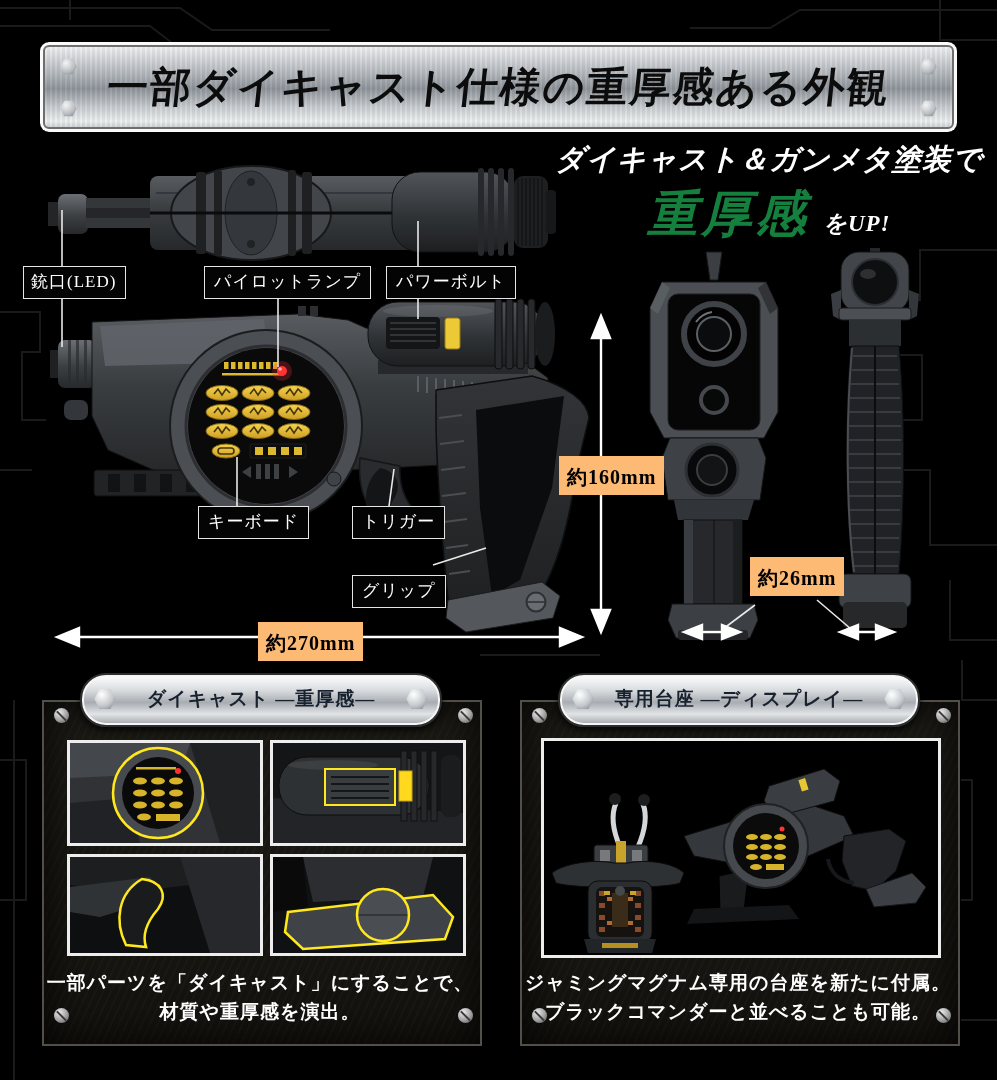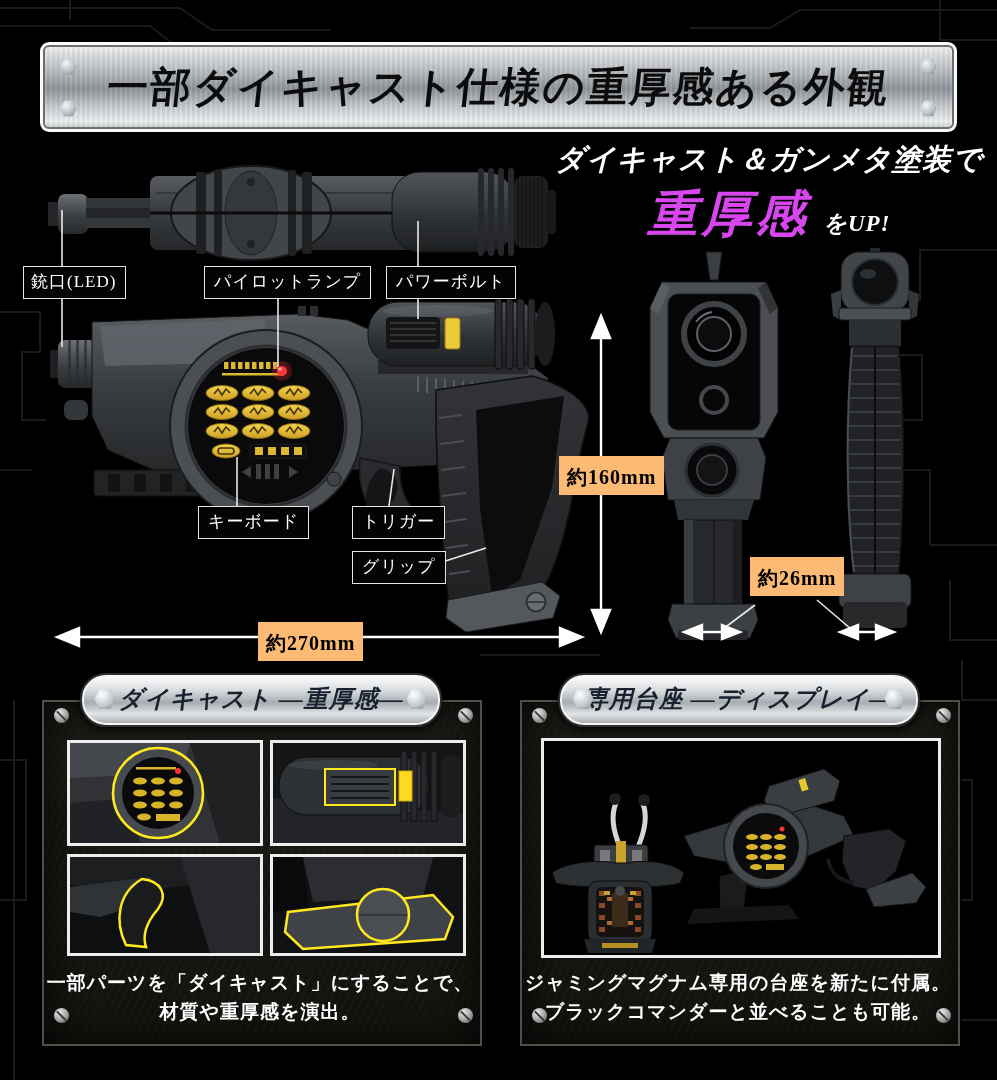--- a/index.html
+++ b/index.html
@@ -17,37 +17,37 @@
     color:#0c0c0c;letter-spacing:2px;transform:skewX(-6deg);}
   .hexbolt{width:17px;height:17px;clip-path:polygon(25% 4%,75% 4%,98% 50%,75% 96%,25% 96%,2% 50%);
     background:radial-gradient(circle at 35% 30%,#f4f4f4,#b9bdc1 55%,#70757a);}
   .hexbolt-lg{width:22px;height:22px;clip-path:polygon(25% 4%,75% 4%,98% 50%,75% 96%,25% 96%,2% 50%);
     background:radial-gradient(circle at 35% 30%,#ffffff,#c3c7cb 55%,#6e7378);}
   
   .catch1{left:548px;top:140px;width:442px;text-align:center;font-size:29px;font-weight:bold;
     font-style:italic;color:#fff;letter-spacing:1px;text-shadow:0 2px 4px #000;}
   .catch2{left:548px;top:182px;width:442px;text-align:center;height:64px;line-height:64px;
     font-weight:bold;font-style:italic;text-shadow:0 2px 4px #000;white-space:nowrap;}
-  .catch2 .hl{font-size:50px;color:#d946ef;letter-spacing:4px;}
+  .catch2 .hl{font-size:50px;color:#15803d;letter-spacing:4px;}
   .catch2 .sfx{font-size:23px;color:#fff;margin-left:10px;letter-spacing:1px;}
   
   .plabel{background:#040404;border:1px solid #e5e5e5;color:#fff;font-size:17px;
     padding:3px 9px 5px;white-space:nowrap;text-align:center;z-index:6;letter-spacing:1px;}
   .dlabel{background:#fdba74;color:#000;font-size:20px;font-weight:bold;padding:8px 8px 4px;
     white-space:nowrap;text-align:center;z-index:6;letter-spacing:1px;}
   
   .panel{width:436px;height:342px;background:
       repeating-linear-gradient(115deg,rgba(255,255,255,.02) 0 2px,transparent 2px 7px),
       linear-gradient(180deg,#1b1a15,#13120e);
     border:2px solid #514f48;box-shadow:inset 0 0 45px rgba(0,0,0,.85),0 0 0 1px #000;z-index:2;}
   .plate{width:358px;height:50px;border-radius:26px;z-index:7;
     background:linear-gradient(180deg,#ffffff 0%,#dadde0 30%,#a8adb2 55%,#e2e4e6 78%,#9ea3a8 100%);
     border:2px solid #2d2d2d;box-shadow:inset 0 0 0 2px #f6f6f6,0 3px 7px rgba(0,0,0,.8);}
-  .plate-title{width:100%;height:50px;line-height:48px;text-align:center;font-size:24px;
-    font-weight:bold;font-style:italic;color:#18222f;letter-spacing:1px;}
+  .plate-title{width:100%;height:50px;line-height:48px;text-align:center;font-size:19px;
+    font-weight:bold;color:#18222f;letter-spacing:1px;}
   .plate .hexbolt-lg{position:absolute;top:13px;}
   .screw{width:15px;height:15px;border-radius:50%;z-index:4;
     background:radial-gradient(circle at 35% 30%,#ececec,#a0a0a0 55%,#4e4e4e);}
   .screw::after{content:"";position:absolute;left:1px;top:6.5px;width:13px;height:2px;
     background:#3a3a3a;transform:rotate(45deg);}
   .photo{border:3px solid #ededed;background:#0c0d0e;z-index:4;overflow:hidden;}
   .caption{width:436px;text-align:center;color:#fff;font-size:19px;font-weight:bold;
     letter-spacing:1px;z-index:5;}
 </style>
 </head>
@@ -361,21 +361,21 @@
       <polygon points="840,632 858,625 858,639"></polygon>
         <polygon points="894,632 876,625 876,639"></polygon>
     </g>
   </svg>
 
   <div class="abs plabel" style="left:23px;top:266px;padding-left:7px;">銃口(LED)</div>
   <div class="abs plabel" style="left:204px;top:266px;">パイロットランプ</div>
   <div class="abs plabel" style="left:386px;top:266px;">パワーボルト</div>
   <div class="abs plabel" style="left:198px;top:506px;">キーボード</div>
   <div class="abs plabel" style="left:352px;top:506px;">トリガー</div>
-  <div class="abs plabel" style="left:352px;top:551px;">グリップ</div>
+  <div class="abs plabel" style="left:352px;top:575px;">グリップ</div>
 
   <div class="abs dlabel" style="left:258px;top:622px;">約270mm</div>
   <div class="abs dlabel" style="left:559px;top:456px;">約160mm</div>
   <div class="abs dlabel" style="left:750px;top:557px;text-align:right;">約26mm</div>
 
   <div class="abs panel" style="left:42px;top:700px;"></div>
   <span class="abs screw" style="left:54px;top:708px;"></span>
   <span class="abs screw" style="left:458px;top:708px;"></span>
   <span class="abs screw" style="left:54px;top:1008px;"></span>
   <span class="abs screw" style="left:458px;top:1008px;"></span>

